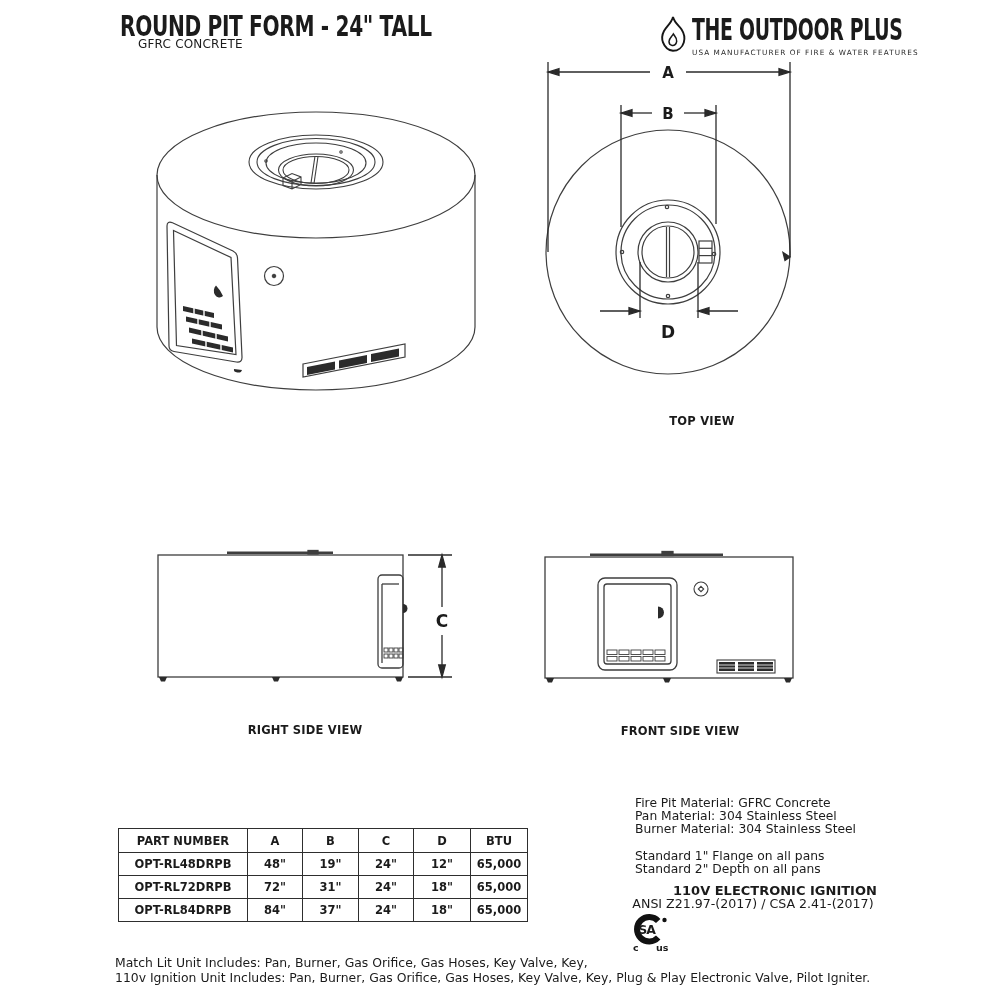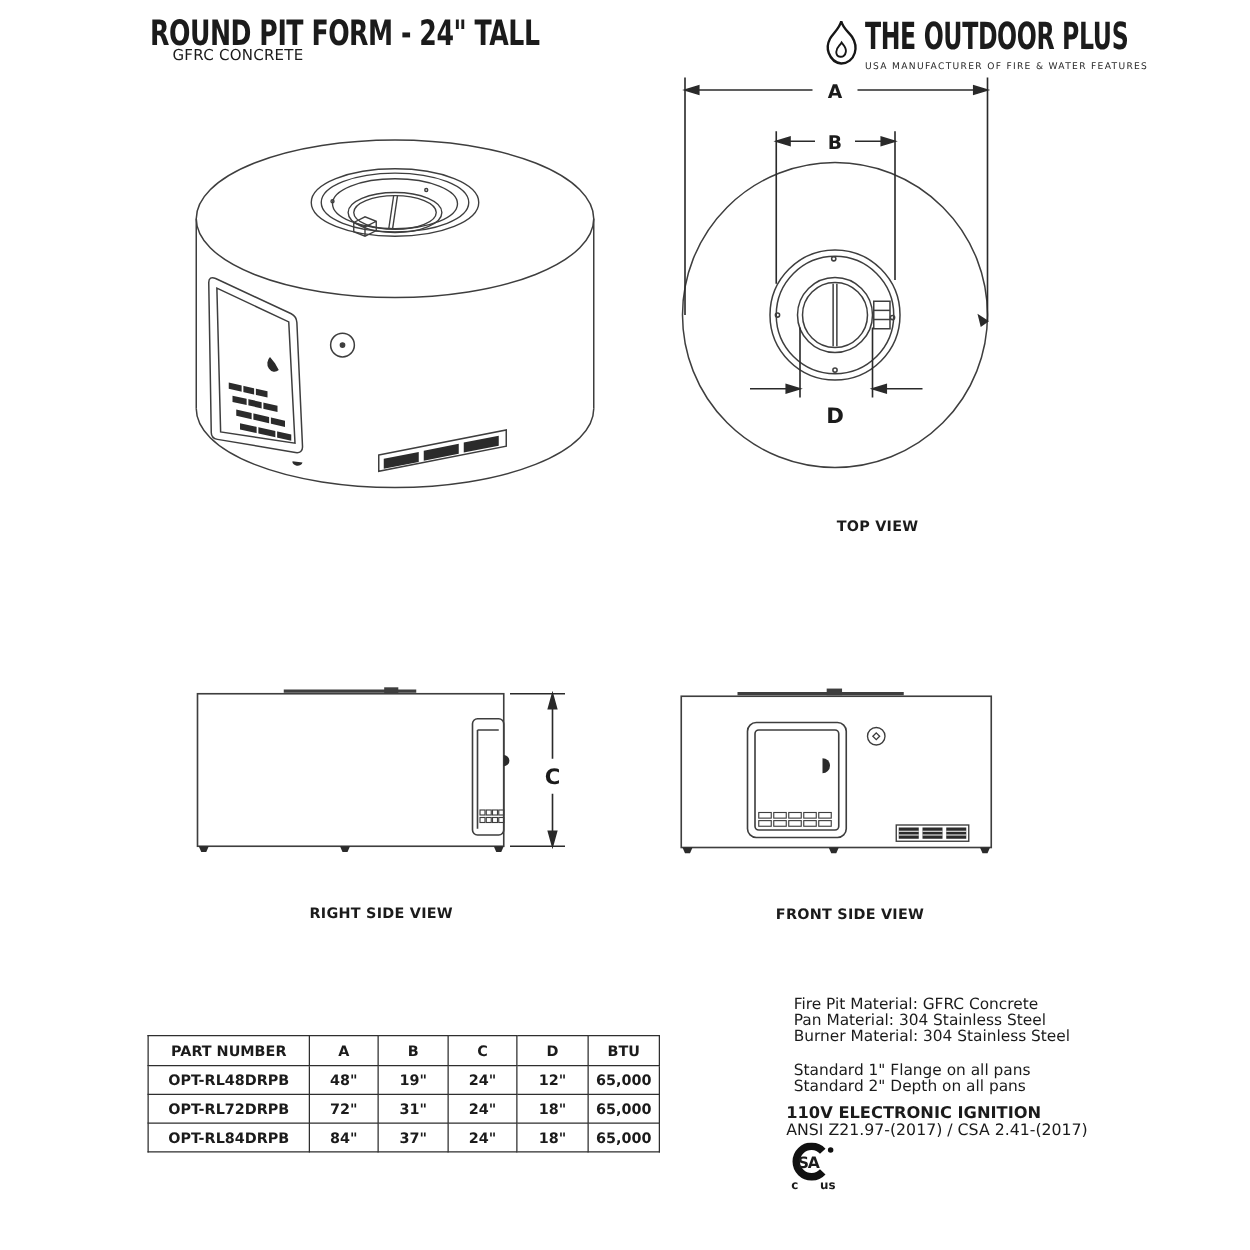--- a/index.html
+++ b/index.html
@@ -26,21 +26,21 @@
   table.spec{position:absolute;left:118px;top:797px;border-collapse:collapse;table-layout:fixed;margin-top:31px;}
   table.spec td,table.spec th{border:1.6px solid #2e2e2e;text-align:center;vertical-align:middle;
         font-size:11.5px;padding:0;height:22px;background:#fff;font-weight:bold;}
   table.spec th{font-weight:bold;height:23px;}
 
   
   .info{left:629px;top:797px;font-size:12.3px;line-height:13.2px;white-space:nowrap;}
   .info .ind{padding-left:6px;}
   .gap9{height:13px;}
   .gap6{height:8px;}
-  .ign-head{font-weight:bold;font-size:13px;}
+  .ign-head{font-weight:bold;font-size:13px;margin-left:44px;}
   .cert{font-size:12.6px;text-align:center;}
 
   
   .footer{left:115px;top:956px;font-size:12.4px;line-height:14.6px;white-space:nowrap;}
 </style>
 </head>
 <body>
 
 <div class="page">
 
@@ -309,14 +309,18 @@
   </div>
 
   <svg class="abs" style="left:627px;top:914px;" width="46" height="42" viewBox="0 0 46 42">
     <path d="M31.2,7 A12.2,12.2 0 1 0 31.2,23.5" fill="none" stroke="#111" stroke-width="6"></path>
     <text x="19.5" y="20" font-size="12.5" text-anchor="middle" letter-spacing="-1">SA</text>
     <circle cx="37.5" cy="6" r="2.2" fill="#111"></circle>
     <text x="6" y="37" font-size="9.5">c</text>
     <text x="29" y="37" font-size="9.5">us</text>
   </svg>
 
+  <div class="abs footer">
+    <div>Match Lit Unit Includes: Pan, Burner, Gas Orifice, Gas Hoses, Key Valve, Key,</div>
+    <div>110v Ignition Unit Includes: Pan, Burner, Gas Orifice, Gas Hoses, Key Valve, Key, Plug &amp; Play Electronic Valve, Pilot Igniter.</div>
+  </div>
 
 </div>
 
 </body></html>

